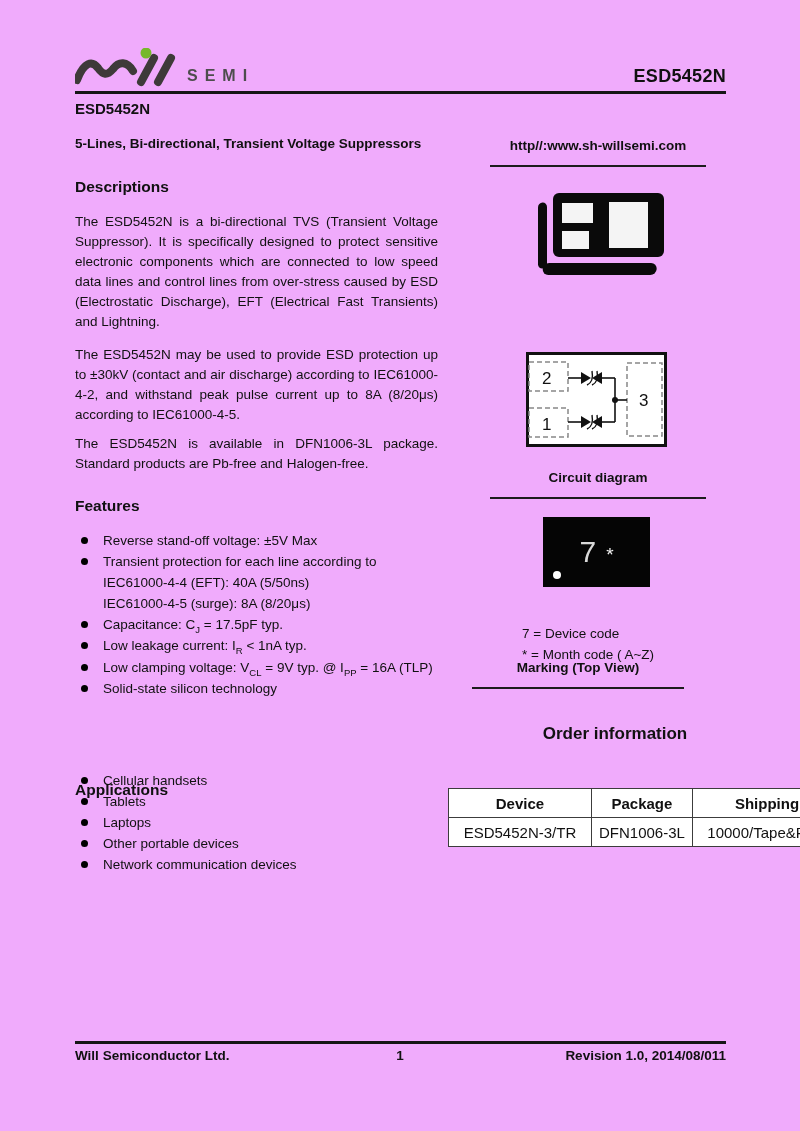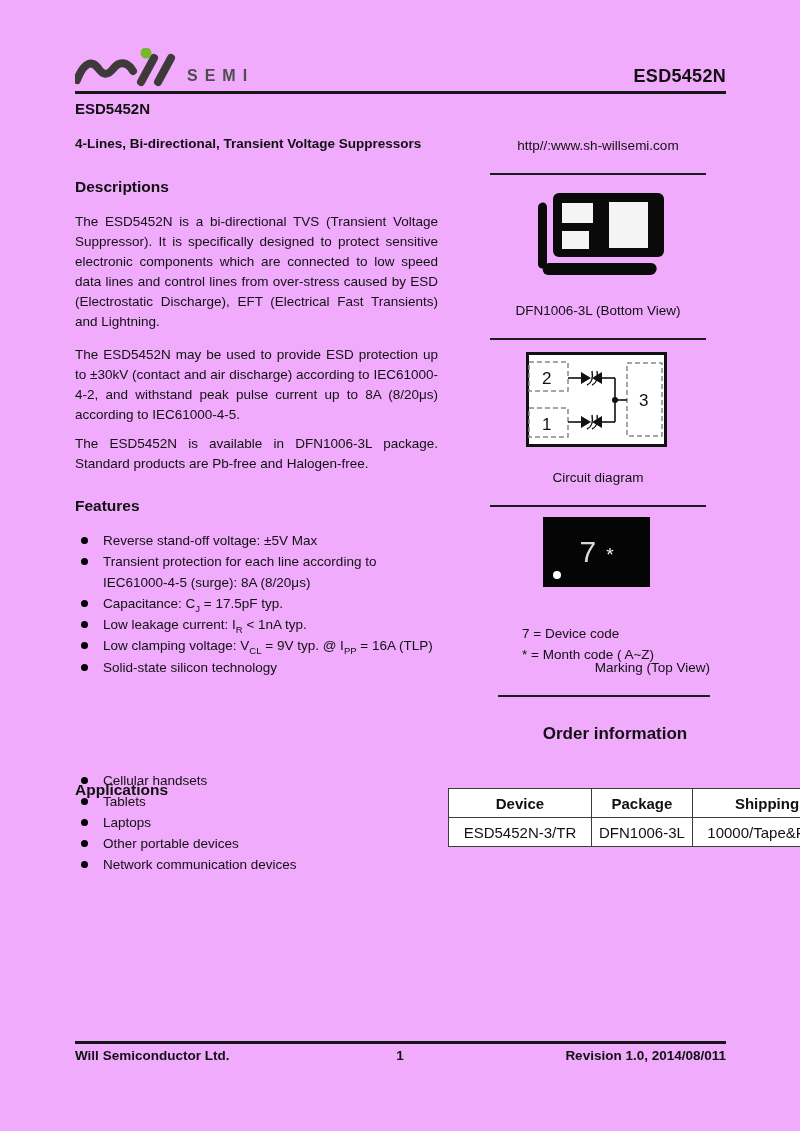--- a/index.html
+++ b/index.html
@@ -29,37 +29,37 @@
   #feat-list { top:530px; }
   #app-h  { top:773px;margin-top:8px; }
   #app-list { top:770px; }
   .b-row { position:relative; font-size:13.5px; line-height:21.1px; padding-left:28px; }
   .b-dot { position:absolute; left:6px; top:7px; width:7px; height:7px; border-radius:50%; background:#000; }
   .subline { font-size:13.5px; line-height:21.1px; padding-left:28px; }
   sub { font-size:9.5px; line-height:0; }
 
   
   .cap {
-    left:490px; width:216px; text-align:center; font-size:13.5px; font-weight:normal;
-    border-bottom:2px solid #1c1c1c; padding-bottom:20px;
+    left:490px; width:216px; text-align:center; font-size:13.5px; font-weight:bold;
+    border-bottom:2px solid #1c1c1c; padding-bottom:12px;
   }
   #website { top:138px; }
   #pkg-svg { left:536px; top:193px; }
   #pkg-cap { top:303px; }
   #cir-svg { left:526px; top:352px; }
   #cir-cap { top:470px; }
   #mark-box {
     left:543px; top:517px; width:107px; height:70px; background:#050505;
     display:flex; align-items:center; justify-content:center; gap:10px;
   }
   #mark-code { color:#d9d9d9; font-size:30px; line-height:1; }
   #mark-star { color:#f2f2f2; font-size:19px; line-height:1; margin-top:4px; }
   #mark-pin1 { position:absolute; left:10px; bottom:8px; width:8px; height:8px; border-radius:50%; background:#fff; }
   #mark-legend { left:522px; top:623px; font-size:13.5px; line-height:21px; }
-  #mark-cap { top:660px; left:498px; width:212px;text-align:right; }
+  #mark-cap { top:660px; left:472px; width:212px; }
 
   
   #order-title { left:448px; top:724px; width:334px; text-align:center; font-size:17px; font-weight:bold; }
   #order-table { left:448px; top:756px; width:394px; border-collapse:collapse; font-size:15px;margin-top:32px; }
   #order-table th, #order-table td {
     border:1.5px solid #3c3c3c; text-align:center; height:29px; padding:0 4px; background:#fff;
   }
   #order-table th { font-weight:bold; }
   #order-table col.c1 { width:123px; } #order-table col.c2 { width:87px; } #order-table col.c3 { width:124px; }
 
@@ -82,31 +82,32 @@
       <line x1="83" y1="34" x2="96" y2="10" stroke="#3e3a39" stroke-width="8" stroke-linecap="round"></line>
       <circle cx="71" cy="5" r="5.5" fill="#76b82a"></circle>
       <text x="112" y="33" font-size="16" font-weight="bold" letter-spacing="7" fill="#4d4d4d">SEMI</text>
     </svg>
   </div>
 
   <div class="abs" id="part-right">ESD5452N</div>
   <div class="abs" id="top-rule"></div>
   <div class="abs" id="part-left">ESD5452N</div>
 
-  <div class="abs leftcol" id="subtitle">4-Lines, Bi-directional, Transient Voltage Suppressors</div>
+  <div class="abs leftcol" id="subtitle">5-Lines, Bi-directional, Transient Voltage Suppressors</div>
 
   <div class="abs leftcol section-h" id="desc-h">Descriptions</div>
   <div class="abs leftcol para" id="para1">The ESD5452N is a bi-directional TVS (Transient Voltage Suppressor). It is specifically designed to protect sensitive electronic components which are connected to low speed data lines and control lines from over-stress caused by ESD (Electrostatic Discharge), EFT (Electrical Fast Transients) and Lightning.</div>
   <div class="abs leftcol para" id="para2">The ESD5452N may be used to provide ESD protection up to ±30kV (contact and air discharge) according to IEC61000-4-2, and withstand peak pulse current up to 8A (8/20μs) according to IEC61000-4-5.</div>
   <div class="abs leftcol para" id="para3">The ESD5452N is available in DFN1006-3L package. Standard products are Pb-free and Halogen-free.</div>
 
   <div class="abs leftcol section-h" id="feat-h">Features</div>
   <div class="abs leftcol" id="feat-list">
       <div class="b-row"><span class="b-dot"></span><span>Reverse stand-off voltage: ±5V Max</span></div>
       <div class="b-row"><span class="b-dot"></span><span>Transient protection for each line according to</span></div>
+      <div class="subline">IEC61000-4-4 (EFT): 40A (5/50ns)</div>
       <div class="subline">IEC61000-4-5 (surge): 8A (8/20μs)</div>
       <div class="b-row"><span class="b-dot"></span><span>Capacitance: C<sub>J</sub> = 17.5pF typ.</span></div>
       <div class="b-row"><span class="b-dot"></span><span>Low leakage current: I<sub>R</sub> &lt; 1nA typ.</span></div>
       <div class="b-row"><span class="b-dot"></span><span>Low clamping voltage: V<sub>CL</sub> = 9V typ. @ I<sub>PP</sub> = 16A (TLP)</span></div>
       <div class="b-row"><span class="b-dot"></span><span>Solid-state silicon technology</span></div>
     </div>
 
   <div class="abs leftcol section-h" id="app-h">Applications</div>
   <div class="abs leftcol" id="app-list">
       <div class="b-row"><span class="b-dot"></span><span>Cellular handsets</span></div>
@@ -121,21 +122,20 @@
   <div class="abs" id="pkg-svg">
     <svg width="128" height="92" viewBox="0 0 128 92">
       <rect x="2" y="10" width="9" height="66" rx="4.5" fill="#0a0a0a" transform="skewY(-4)"></rect>
       <rect x="12" y="70" width="114" height="12" rx="6" fill="#0a0a0a" transform="skewX(-4)"></rect>
       <rect x="17" y="0" width="111" height="64" rx="6" fill="#0a0a0a"></rect>
       <rect x="26" y="10" width="31" height="20" fill="#f4f4f4"></rect>
       <rect x="26" y="38" width="27" height="18" fill="#f4f4f4"></rect>
       <rect x="73" y="9" width="39" height="46" fill="#f4f4f4"></rect>
     </svg>
   </div>
-  <div class="abs cap" id="pkg-cap">DFN1006-3L (Bottom View)</div>
 
   <div class="abs" id="cir-svg">
     <svg width="141" height="95" viewBox="0 0 141 95">
       <rect x="1.5" y="1.5" width="138" height="92" fill="#fff" stroke="#111" stroke-width="3"></rect>
       <rect x="3" y="10" width="39" height="29" fill="none" stroke="#888" stroke-width="1.5" stroke-dasharray="5,3"></rect>
       <rect x="3" y="56" width="39" height="29" fill="none" stroke="#888" stroke-width="1.5" stroke-dasharray="5,3"></rect>
       <rect x="101" y="11" width="35" height="73" fill="none" stroke="#888" stroke-width="1.5" stroke-dasharray="5,3"></rect>
       <text x="16" y="32" font-size="17" fill="#111">2</text>
       <text x="16" y="78" font-size="17" fill="#111">1</text>
       <text x="113" y="54" font-size="17" fill="#111">3</text>

